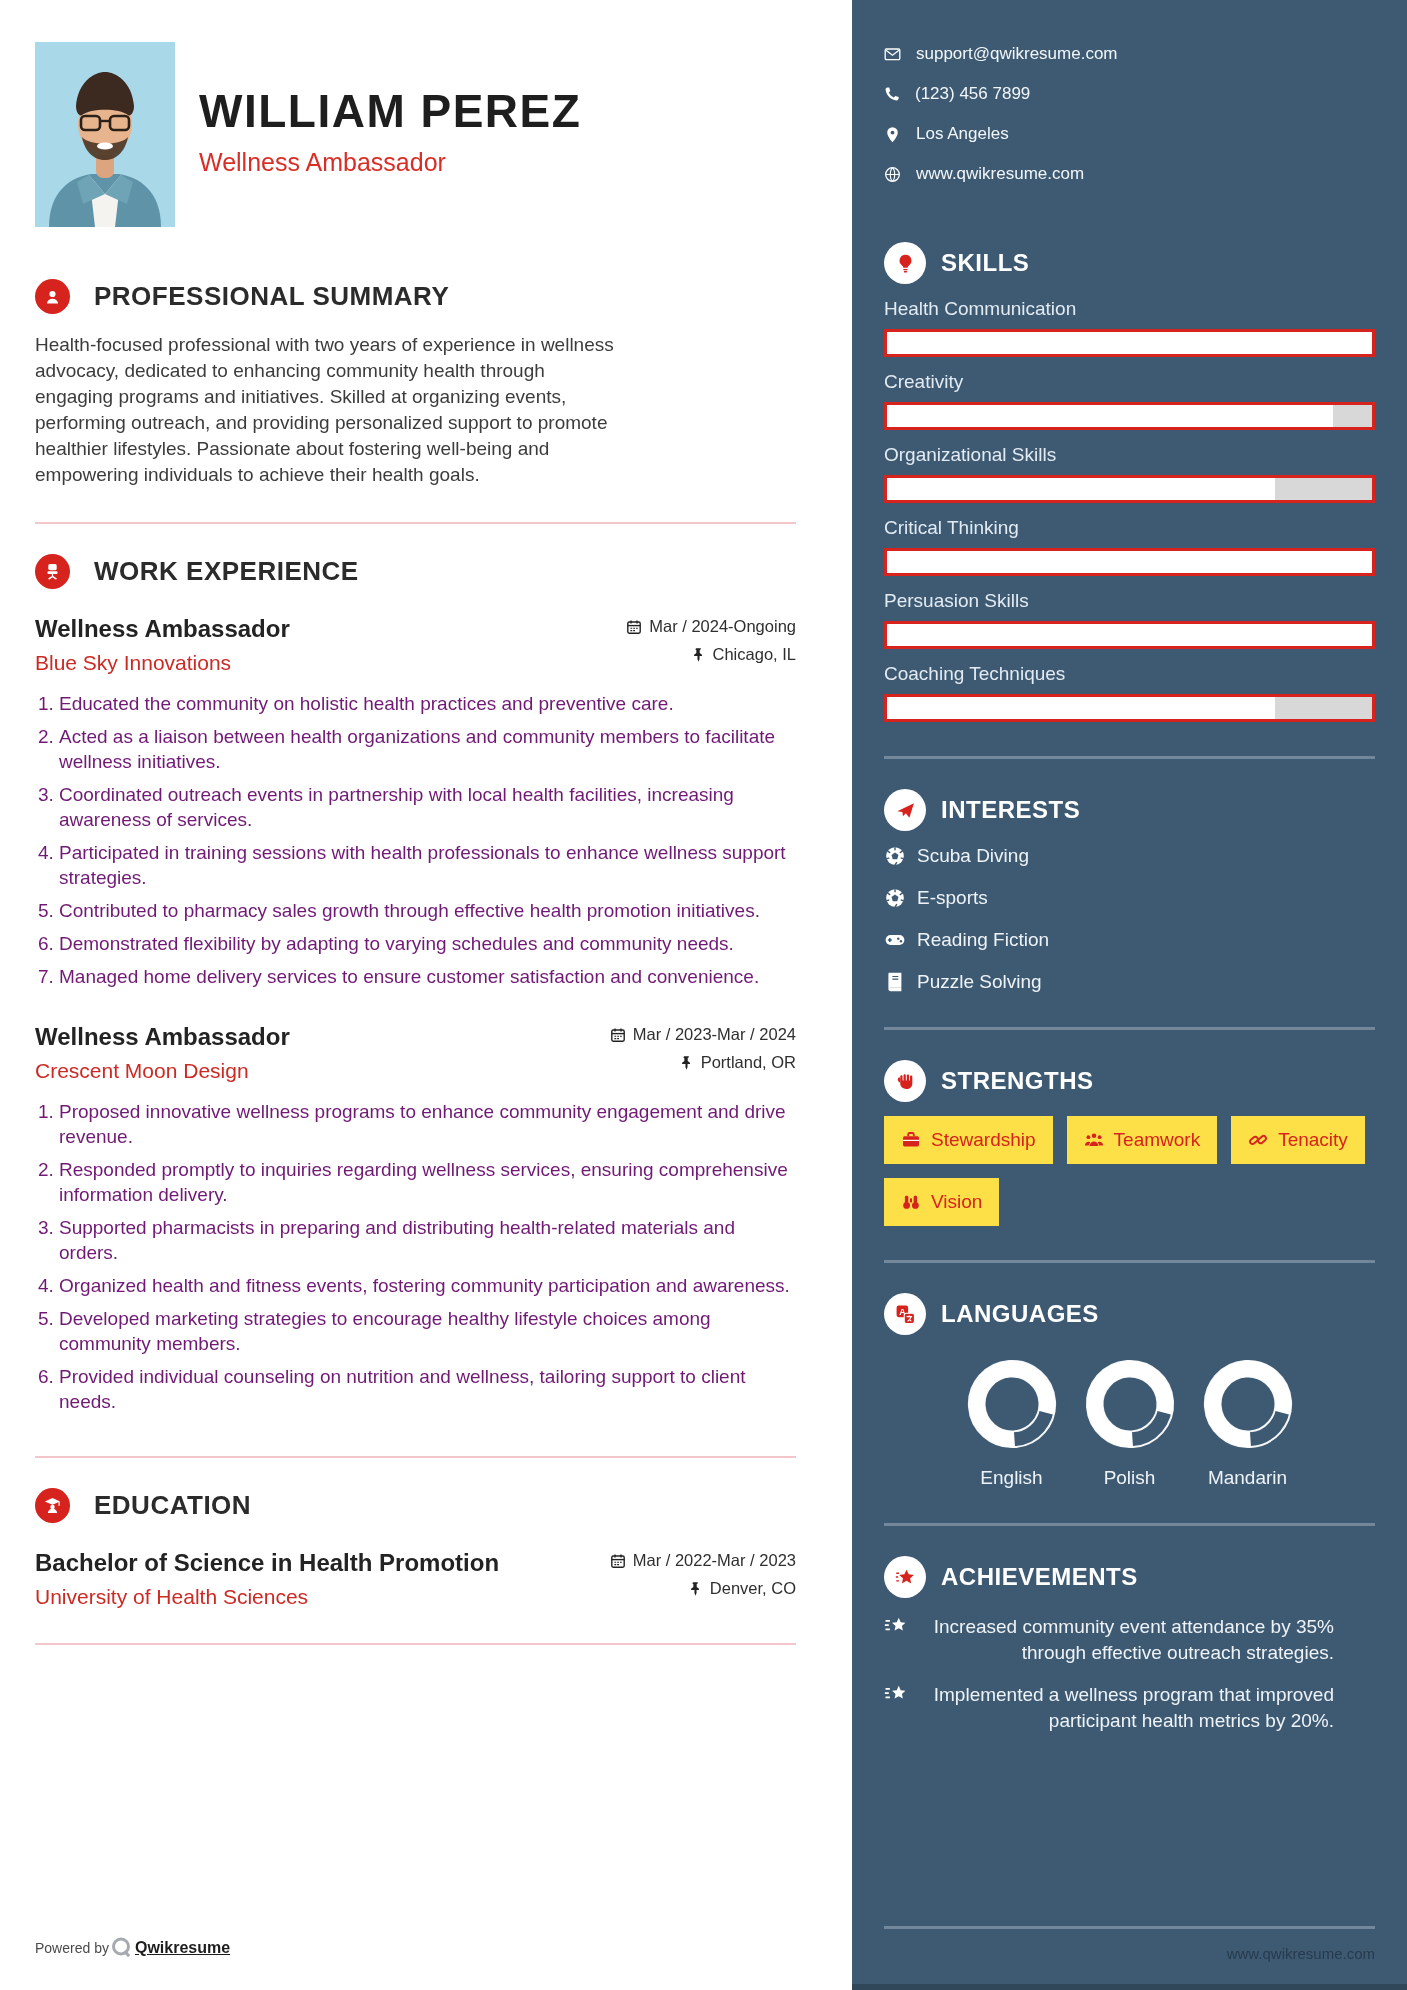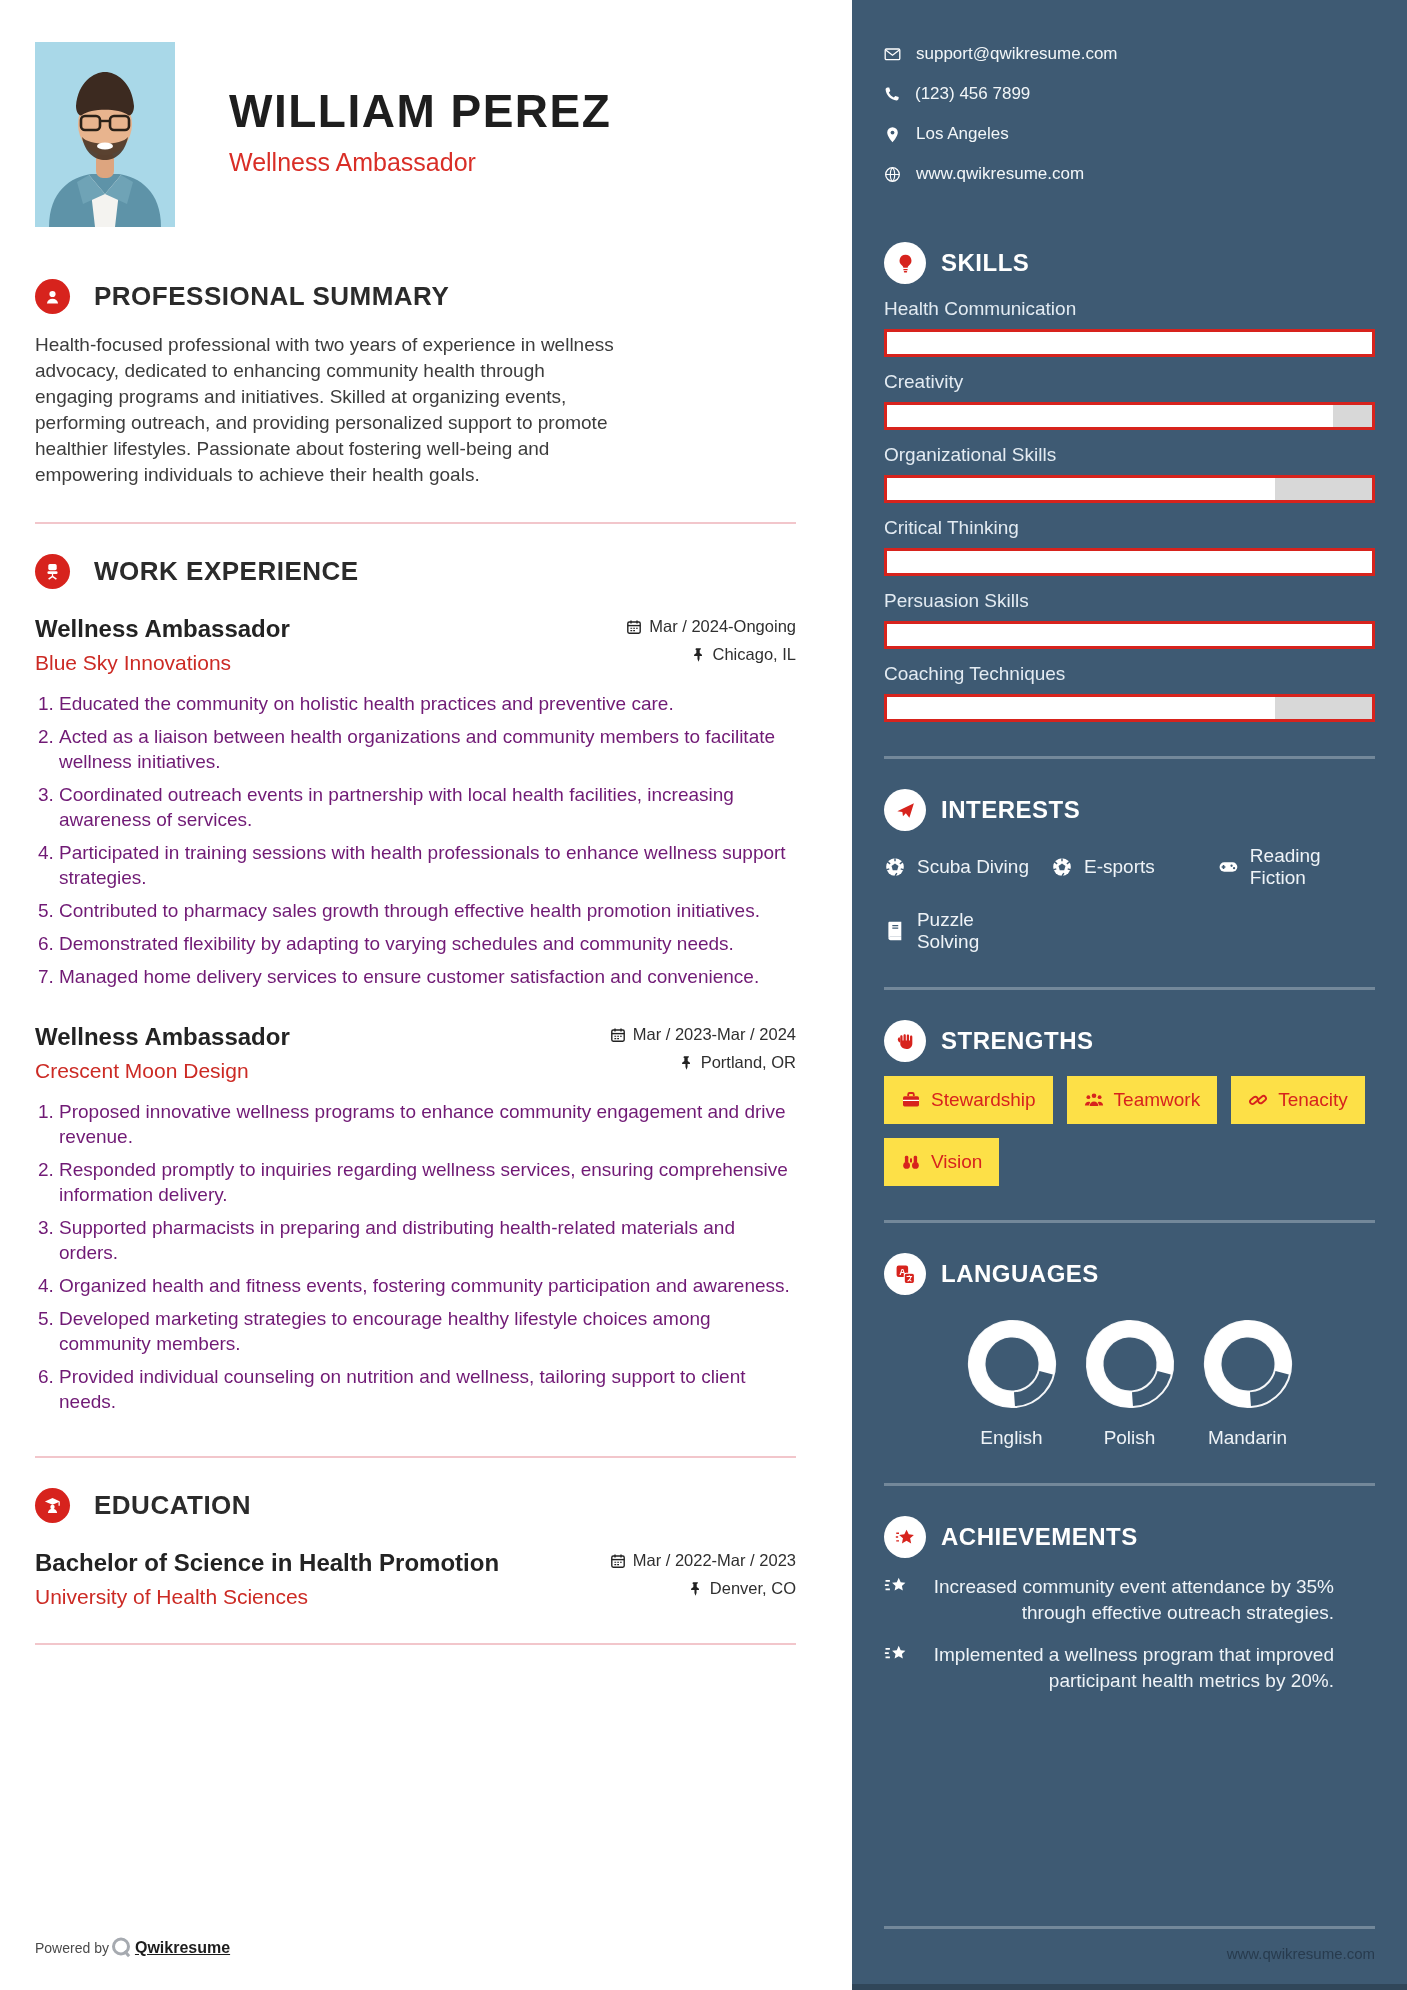--- a/index.html
+++ b/index.html
@@ -2,21 +2,21 @@
 <html><head>
 <meta charset="utf-8">
 <style>
   * { margin:0; padding:0; box-sizing:border-box; }
   html,body { background:#ffffff; }
   body { width:1407px; height:1990px; font-family:"Liberation Sans", sans-serif; color:#3b3b3b; overflow:hidden; }
   .page { display:flex; width:1407px; height:1990px; }
 
   
   .left { width:852px; height:100%; padding:42px 56px 26px 35px; display:flex; flex-direction:column; }
-  .id-header { display:flex; align-items:flex-start; gap:54px; }
+  .id-header { display:flex; align-items:flex-start; gap:24px; }
   .photo { width:140px; height:185px; flex:0 0 auto; overflow:hidden; }
   .name-block { padding-top:42px; }
   .full-name { font-size:46px; font-weight:800; letter-spacing:1.5px; color:#1e1e1e; }
   .job-title { font-size:25px; color:#d92e27; margin-top:10px; }
 
   .l-section { margin-top:52px; }
   .l-head { display:flex; align-items:center; gap:24px; }
   .l-ico { width:35px; height:35px; border-radius:50%; background:#d7231d; display:flex; align-items:center; justify-content:center; flex:0 0 auto; }
   .l-head h2 { font-size:26px; font-weight:800; color:#2b2b2b; letter-spacing:.5px; }
   .summary-text { margin-top:18px; max-width:592px; font-size:19px; line-height:26px; color:#3c3c3c; }
@@ -49,21 +49,21 @@
   .sb-ico { width:42px; height:42px; border-radius:50%; background:#ffffff; display:flex; align-items:center; justify-content:center; flex:0 0 auto; }
   .sb-head h2 { font-size:24px; font-weight:800; color:#ffffff; letter-spacing:.5px; }
 
   .skill { margin-top:14px; }
   .skill-label { font-size:19px; color:#e3ebf2; margin-bottom:9px; }
   .skill-bar { height:28px; border:3px solid #d7231d; background:#d8d8d8; }
   .skill-fill { display:block; height:100%; background:#ffffff; }
 
   .sb-divider { border:none; height:3px; background:rgba(255,255,255,.28); margin:34px 0 0 0; }
 
-  .interest-grid { display:grid; grid-template-columns:1fr 1fr 1fr; row-gap:20px; column-gap:10px; margin-top:4px; }
+  .interest-grid { display:grid; grid-template-columns:1fr; row-gap:20px; column-gap:10px; margin-top:4px; }
   .interest { display:flex; align-items:center; gap:11px; font-size:19px; color:#eef3f7; }
 
   .chip-wrap { display:flex; flex-wrap:wrap; gap:14px; margin-top:6px; }
   .chip { display:inline-flex; align-items:center; gap:10px; background:#fde047; color:#d7231d; font-size:19px; padding:13px 17px; }
 
   .lang-row { display:flex; justify-content:center; padding:6px 14px 0 14px; }
   .lang { display:flex; flex-direction:column; align-items:center; width:118px; }
   .donut { width:98px; height:98px; }
   .donut-track { fill:none; stroke:rgba(255,255,255,.95); stroke-width:2; }
   .donut-fill { fill:none; stroke:#ffffff; stroke-width:16; }

